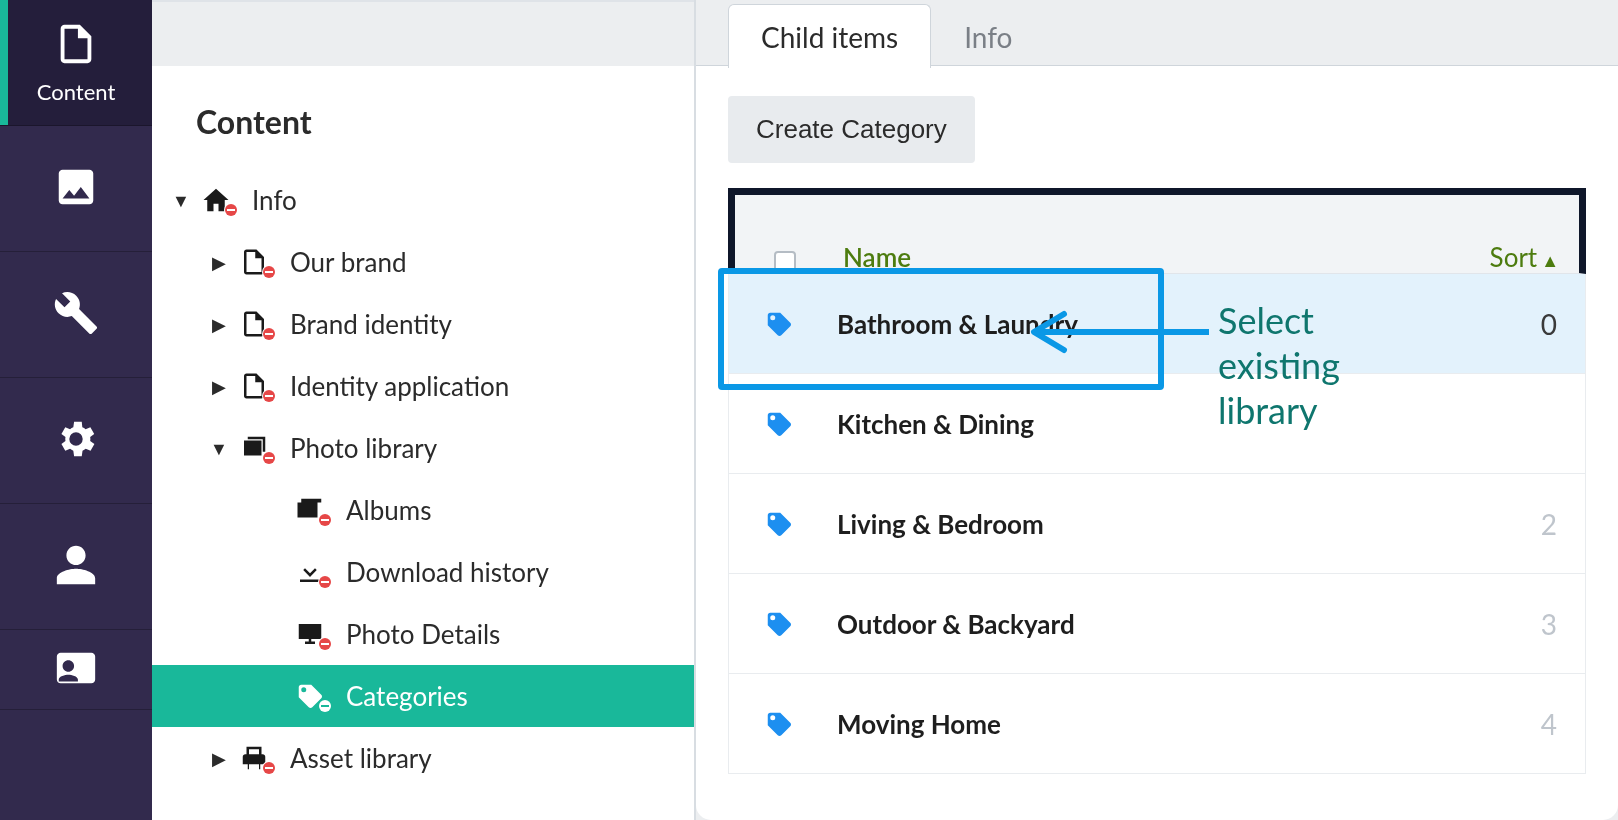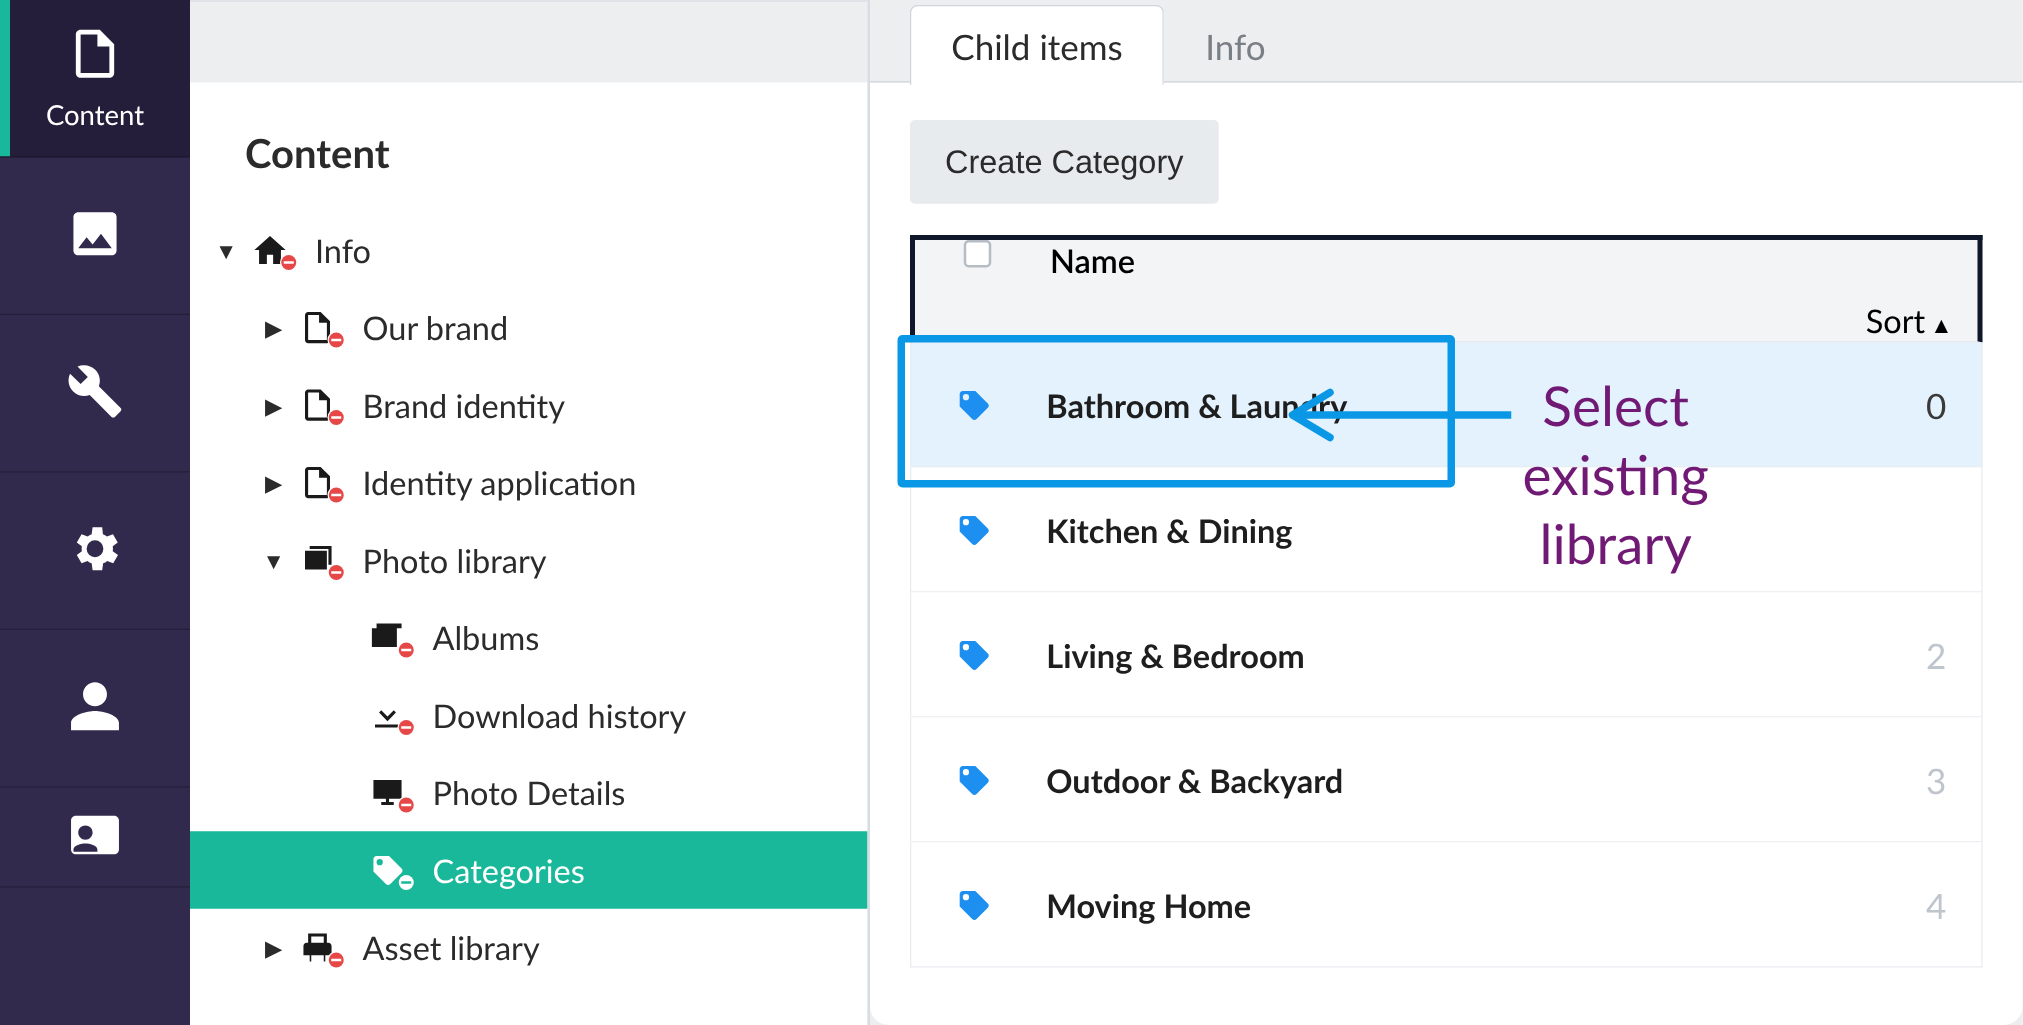--- a/index.html
+++ b/index.html
@@ -112,23 +112,23 @@
 .btn {
   background:#e8ebee; border:none; padding:18px 28px; font-size:26px; color:#2b2b2b;
   border-radius:4px; cursor:pointer;
 }
 
 
 .table {
   position:absolute; left:32px; right:32px; top:188px;
 }
 .thead {
-  display:flex; align-items:flex-start; height:86px;
-  background:#f2f4f6; border:4px solid #0f172a; border-bottom:1px solid #e1e5ea;
-  font-size:26px; color:#000000;
+  display:flex; align-items:flex-end; height:86px;
+  background:#f2f4f6; border:7px solid #0f172a; border-bottom:1px solid #e1e5ea;
+  font-size:26px; color:#4d7c0f;
 }
 .th-check { width:100px; display:flex; justify-content:center; }
 .th-check .cbox { width:22px; height:22px; border:2px solid #b5bcc4; border-radius:4px; background:#fff; }
 .th-name { flex:1; padding-left:8px; font-weight:600; }
 .th-sort { width:140px; text-align:right; padding-right:20px; font-weight:400;margin-top:48px; }
 .th-sort .arrow { font-size:18px; margin-left:4px; }
 
 .trow {
   display:flex; align-items:center; height:100px;
   border:1px solid #e9ecef; border-top:none; background:#fff;
@@ -144,21 +144,21 @@
 
 
 .annotation-box {
   position:absolute; border:6px solid #0a98e6; border-radius:4px; pointer-events:none;
   z-index:10;
 }
 .annotation-arrow {
   position:absolute; z-index:10; pointer-events:none;
 }
 .annotation-text {
-  position:absolute; color:#701a75; font-size:44px; line-height:1.25; z-index:10; pointer-events:none;text-align:center;
+  position:absolute; color:#0f766e; font-size:36px; line-height:1.25; z-index:10; pointer-events:none;
 }
 </style>
 </head>
 <body>
 
 <div class="rail">
   <div class="rail-items">
     <div class="rail-item active">
       <span>
         <svg viewBox="0 0 24 24">

